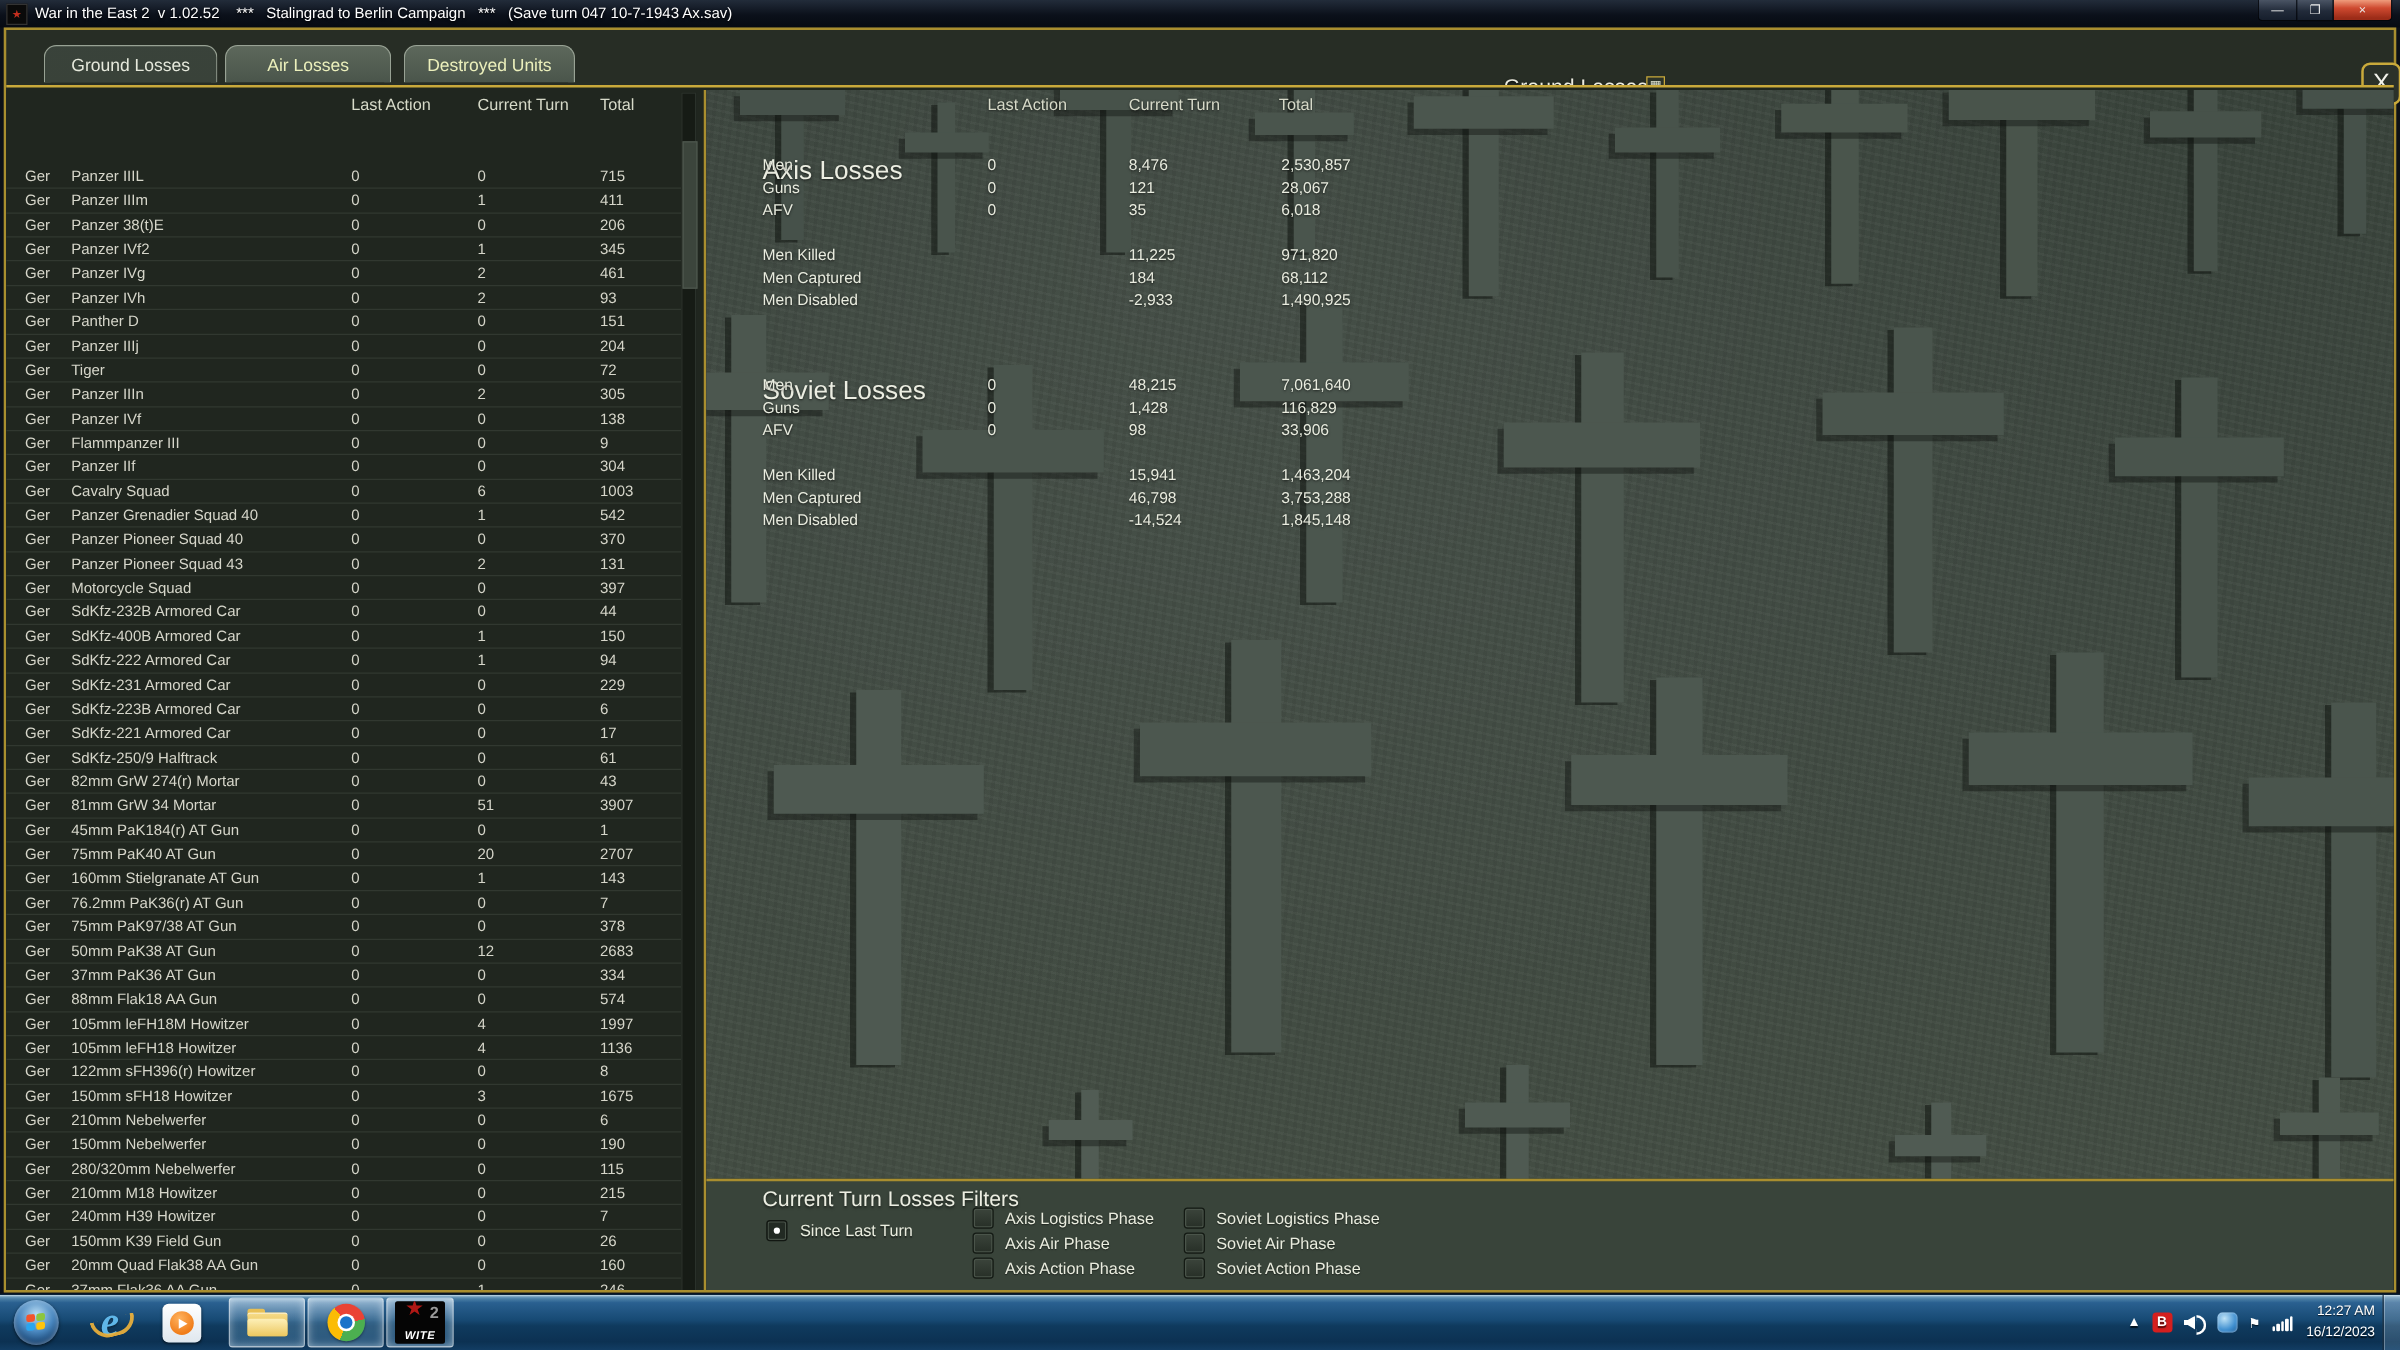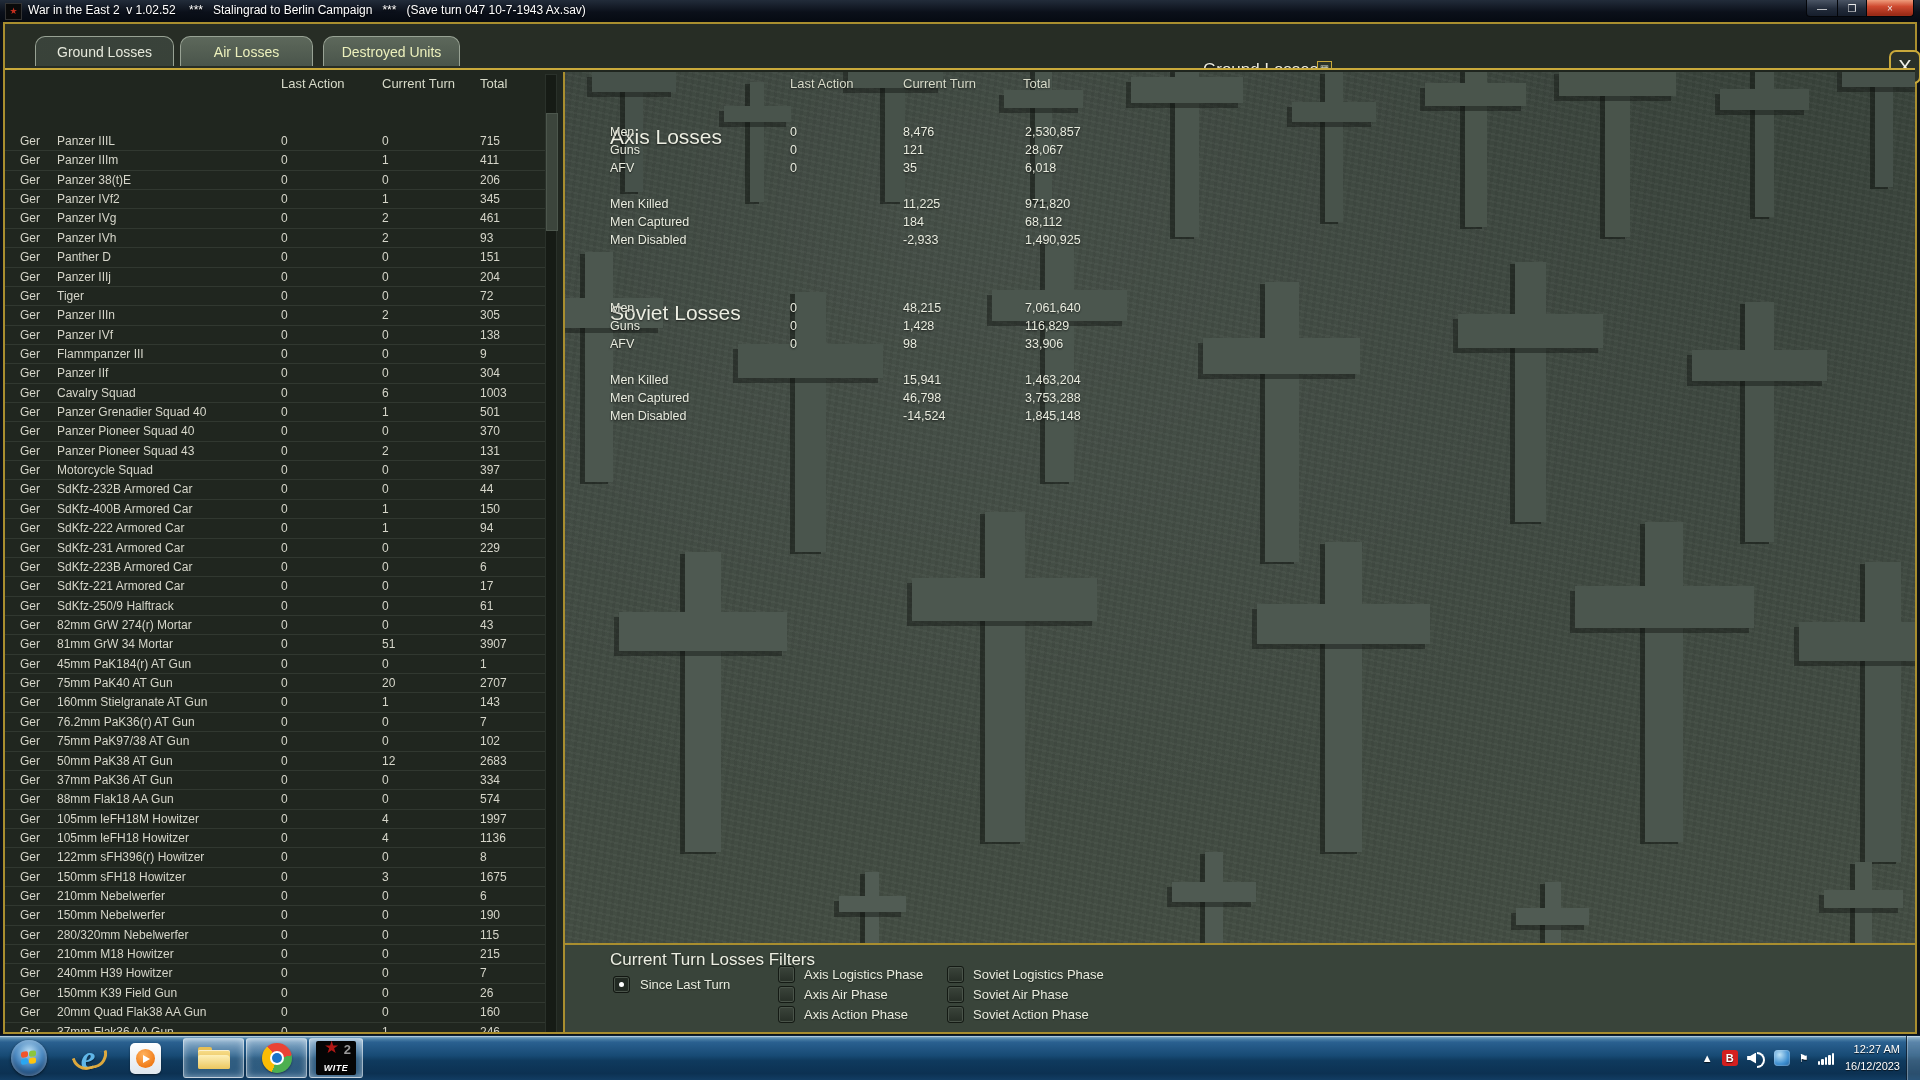--- a/index.html
+++ b/index.html
@@ -266,21 +266,21 @@
             <span class="c-name">Cavalry Squad</span>
             <span class="c-last">0</span>
             <span class="c-turn">6</span>
             <span class="c-total">1003</span>
           </div>
           <div class="urow">
             <span class="c-nat">Ger</span>
             <span class="c-name">Panzer Grenadier Squad 40</span>
             <span class="c-last">0</span>
             <span class="c-turn">1</span>
-            <span class="c-total">501</span>
+            <span class="c-total">542</span>
           </div>
           <div class="urow">
             <span class="c-nat">Ger</span>
             <span class="c-name">Panzer Pioneer Squad 40</span>
             <span class="c-last">0</span>
             <span class="c-turn">0</span>
             <span class="c-total">370</span>
           </div>
           <div class="urow">
             <span class="c-nat">Ger</span>
@@ -385,21 +385,21 @@
             <span class="c-name">76.2mm PaK36(r) AT Gun</span>
             <span class="c-last">0</span>
             <span class="c-turn">0</span>
             <span class="c-total">7</span>
           </div>
           <div class="urow">
             <span class="c-nat">Ger</span>
             <span class="c-name">75mm PaK97/38 AT Gun</span>
             <span class="c-last">0</span>
             <span class="c-turn">0</span>
-            <span class="c-total">102</span>
+            <span class="c-total">378</span>
           </div>
           <div class="urow">
             <span class="c-nat">Ger</span>
             <span class="c-name">50mm PaK38 AT Gun</span>
             <span class="c-last">0</span>
             <span class="c-turn">12</span>
             <span class="c-total">2683</span>
           </div>
           <div class="urow">
             <span class="c-nat">Ger</span>

